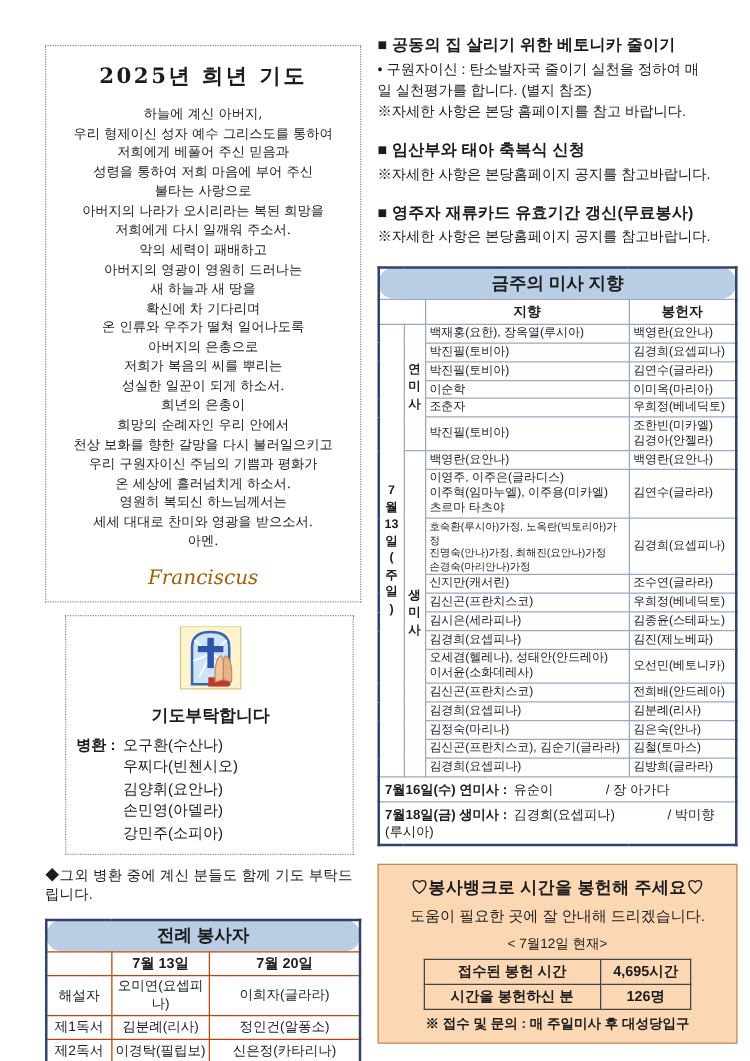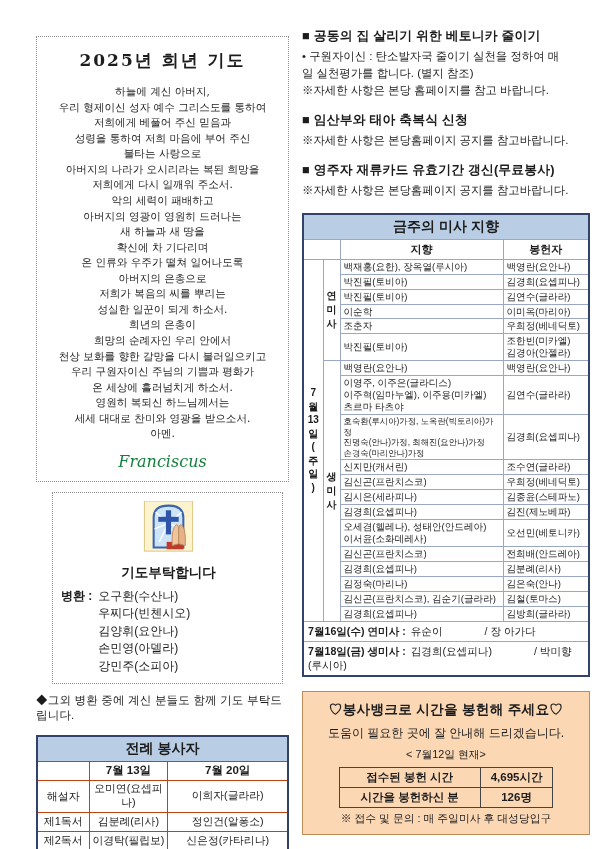--- a/index.html
+++ b/index.html
@@ -6,35 +6,35 @@
   html,body { width:600px; height:849px; background:#ffffff; font-family:"Liberation Sans",sans-serif; color:#1c1c1c; }
   .page { position:relative; width:600px; height:849px; overflow:hidden; }
 
   .left-col  { position:absolute; left:36px;  top:36px; width:253px; }
   .right-col { position:absolute; left:302px; top:28px; width:288px; }
 
   
   .prayer-box { border:1.5px dotted #8f8f8f; padding:12px 4px 10px; text-align:center; }
   .prayer-title { font-family:"DejaVu Serif",serif; font-size:17px; font-weight:bold; letter-spacing:2px; margin-bottom:12px; }
   .prayer-lines { font-family:"DejaVu Serif",serif; font-size:10.6px; line-height:1.47; white-space:pre-line; }
-  .prayer-sig { font-family:"DejaVu Serif",serif; font-style:italic; font-size:16px; margin-top:10px; color:#15803d; }
+  .prayer-sig { font-family:"DejaVu Serif",serif; font-style:italic; font-size:16px; margin-top:10px; color:#a16207; }
 
   
   .request-box { border:1.5px dotted #8f8f8f; margin:10px 6px 0 16px; padding:8px 6px 8px 8px; display:flex; gap:9px;flex-direction:column; }
   .pray-icon { flex:0 0 52px; height:56px; }
   .request-content { flex:1; }
   .request-title { font-size:13.5px; font-weight:bold; text-align:center; margin:2px 0 6px; }
   .request-row { display:flex; font-size:12px; line-height:1.45; }
   .request-label { font-weight:bold; white-space:nowrap; margin-right:6px; }
   .request-names { white-space:pre-line; }
   .request-note { font-size:11.5px; margin-top:9px; letter-spacing:0.2px; }
 
   
   table { border-collapse:collapse; width:100%; }
-  .blue-head { background:#b9cee4; font-weight:bold; text-align:center; }
+  .blue-head { background:#b9cee4; font-weight:bold; text-align:center;border-radius:12px; }
 
   
   .vol-table { margin-top:12px; border:2px solid #33426b; font-size:10.8px; }
   .vol-table td, .vol-table th { border:1px solid #c2410c; padding:1.5px 2px; text-align:center; vertical-align:middle; }
   .vol-table .title-cell { font-size:14px; padding:3px; }
   .vol-table .date-cell { font-weight:bold; font-size:11.5px; }
   .vol-table .role-cell { width:52px; font-size:11px; }
   .vol-table .pre { white-space:pre-line; line-height:1.35; }
   .vol-table .sm { font-size:9.3px; }
 
@@ -60,21 +60,21 @@
   .foot-extra { font-size:10.6px; margin-left:42px; }
 
   
   .bank-box { margin-top:14px; background:#fbd7b4; border:1px solid #bf8b57; padding:9px 12px 8px; text-align:center; }
   .bank-title { font-size:13.6px; font-weight:bold; letter-spacing:0.3px; }
   .bank-subtitle { font-size:12px; margin-top:6px; }
   .bank-asof { font-size:10.8px; margin-top:6px; }
   .bank-table { width:82%; margin:5px auto 4px; border:1.5px solid #444; font-size:11.5px; }
   .bank-table td { border:1px solid #444; padding:2px 4px; font-weight:bold; }
   .bank-table .val { width:34%; }
-  .bank-note { font-size:10.8px; margin-top:3px; }
+  .bank-note { font-size:10.8px; margin-top:3px;font-weight:bold; }
 </style>
 </head>
 <body>
 
 <div class="page">
 
   <div class="left-col">
 
     <div class="prayer-box">
       <div class="prayer-title">2025년 희년 기도</div>

